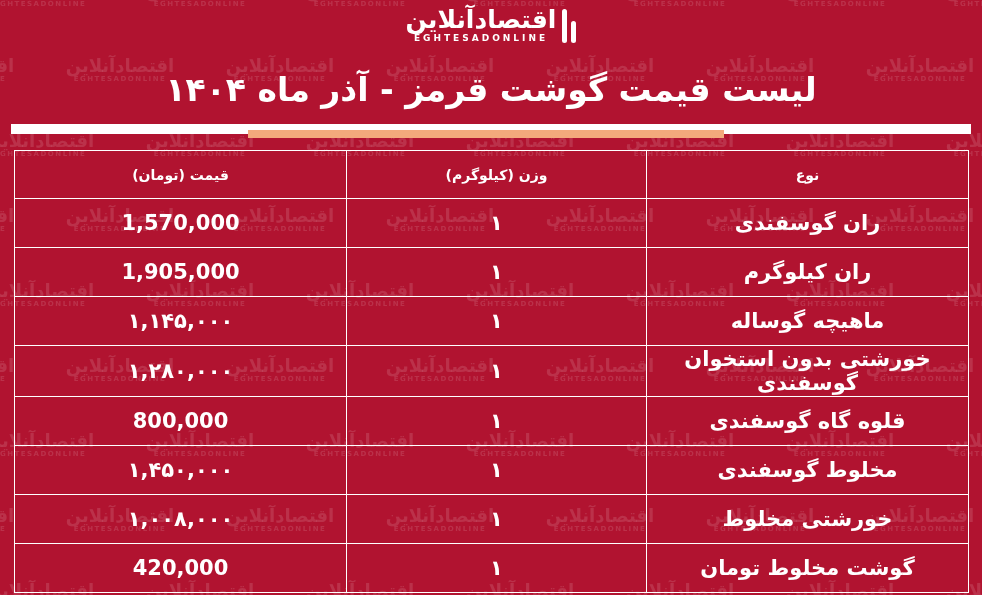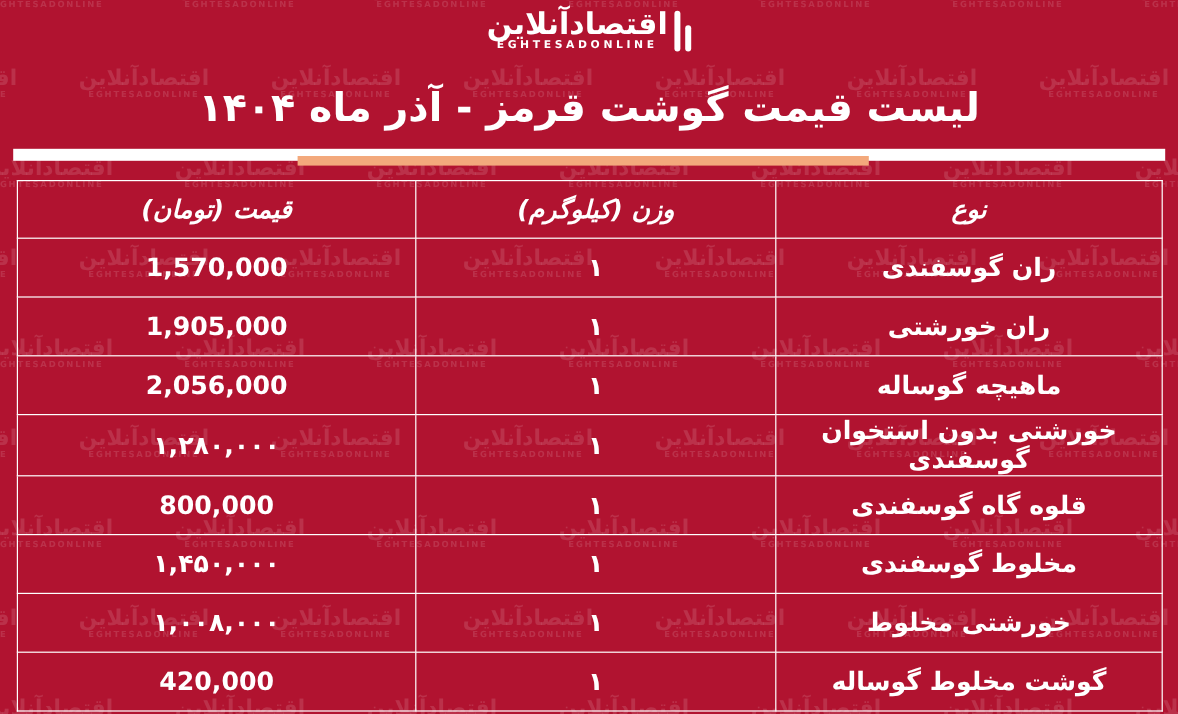--- a/index.html
+++ b/index.html
@@ -35,21 +35,21 @@
 
   
   .price-table {
     position:absolute; top:150px; left:14px; width:954px; z-index:2;
     border-collapse:collapse; table-layout:fixed;
   }
   .price-table th, .price-table td {
     border:1px solid #ffffff; text-align:center; vertical-align:middle;
     color:#ffffff; font-weight:bold; background:transparent;
   }
-  .price-table th { height:45px; font-size:21px;font-style:italic; }
+  .price-table th { height:45px; font-size:14px; }
   .price-table td { height:46px; font-size:21px; }
 </style>
 </head>
 <body>
 
 <div class="stage">
 
   <div class="watermark-layer">
       <div class="wm-tile" style="left: -40px; top: -18px;">
         <span class="wm-fa">اقتصادآنلاین</span>
@@ -327,28 +327,28 @@
         <th>قیمت (تومان)</th>
       </tr>
     </thead>
     <tbody>
       <tr>
         <td>ران گوسفندی</td>
         <td>۱</td>
         <td>1,570,000</td>
       </tr>
       <tr>
-        <td>ران خورشتی</td>
+        <td>ران کیلوگرم</td>
         <td>۱</td>
         <td>1,905,000</td>
       </tr>
       <tr>
         <td>ماهیچه گوساله</td>
         <td>۱</td>
-        <td>2,056,000</td>
+        <td>۱,۱۴۵,۰۰۰</td>
       </tr>
       <tr>
         <td>خورشتی بدون استخوان گوسفندی</td>
         <td>۱</td>
         <td>۱,۲۸۰,۰۰۰</td>
       </tr>
       <tr>
         <td>قلوه گاه گوسفندی</td>
         <td>۱</td>
         <td>800,000</td>
@@ -357,20 +357,20 @@
         <td>مخلوط گوسفندی</td>
         <td>۱</td>
         <td>۱,۴۵۰,۰۰۰</td>
       </tr>
       <tr>
         <td>خورشتی مخلوط</td>
         <td>۱</td>
         <td>۱,۰۰۸,۰۰۰</td>
       </tr>
       <tr>
-        <td>گوشت مخلوط گوساله</td>
+        <td>گوشت مخلوط تومان</td>
         <td>۱</td>
         <td>420,000</td>
       </tr>
     </tbody>
   </table>
 
 </div>
 
 </body></html>

